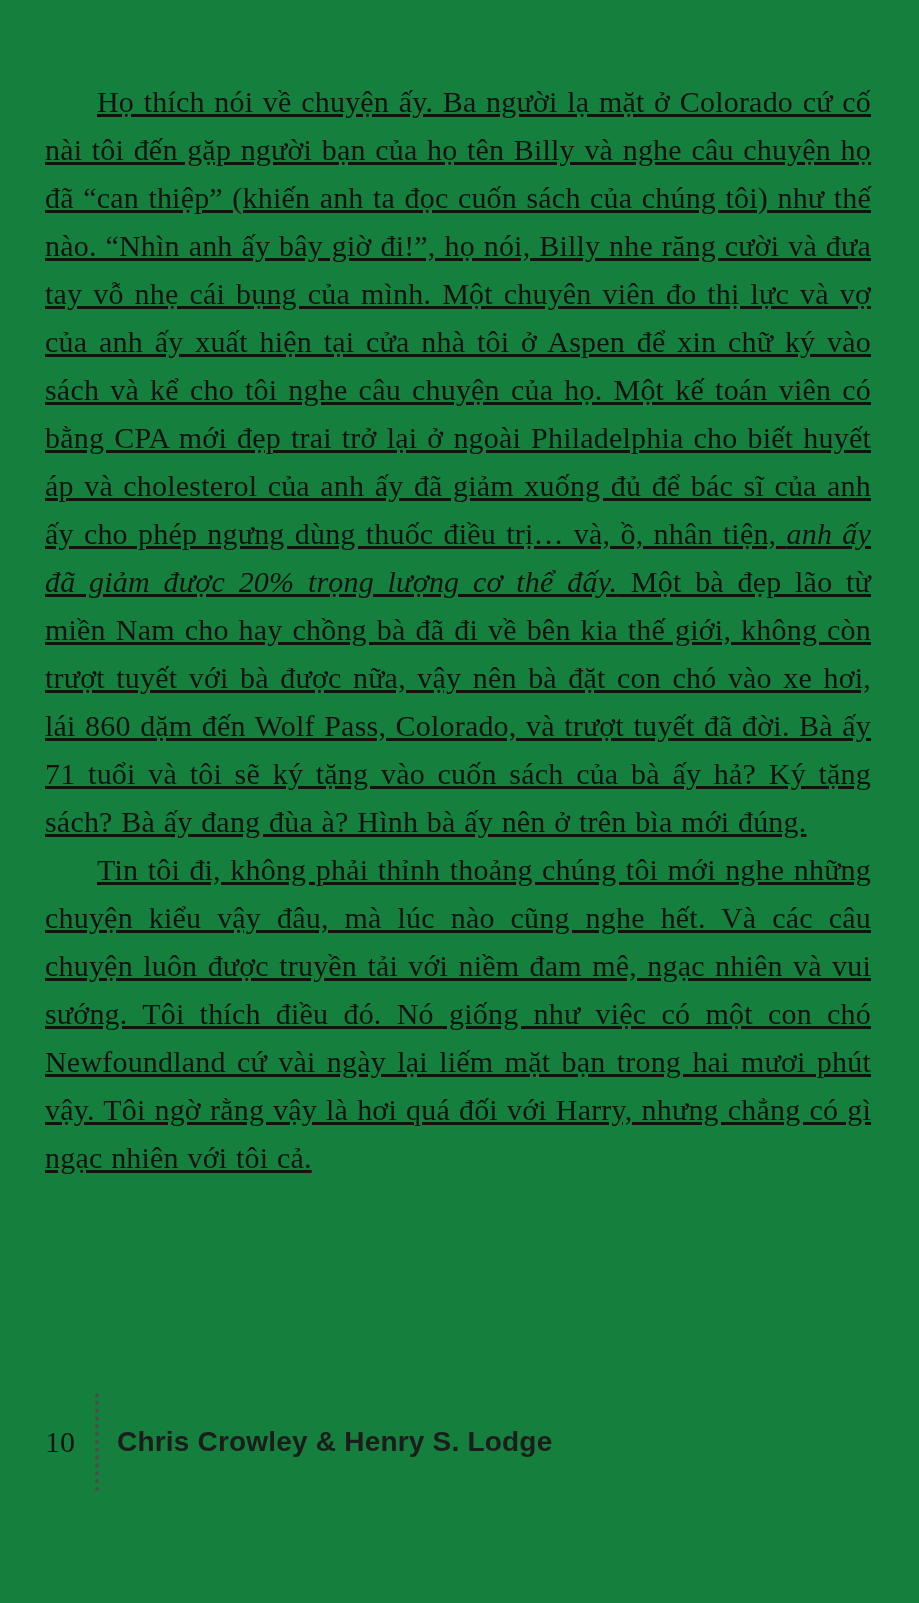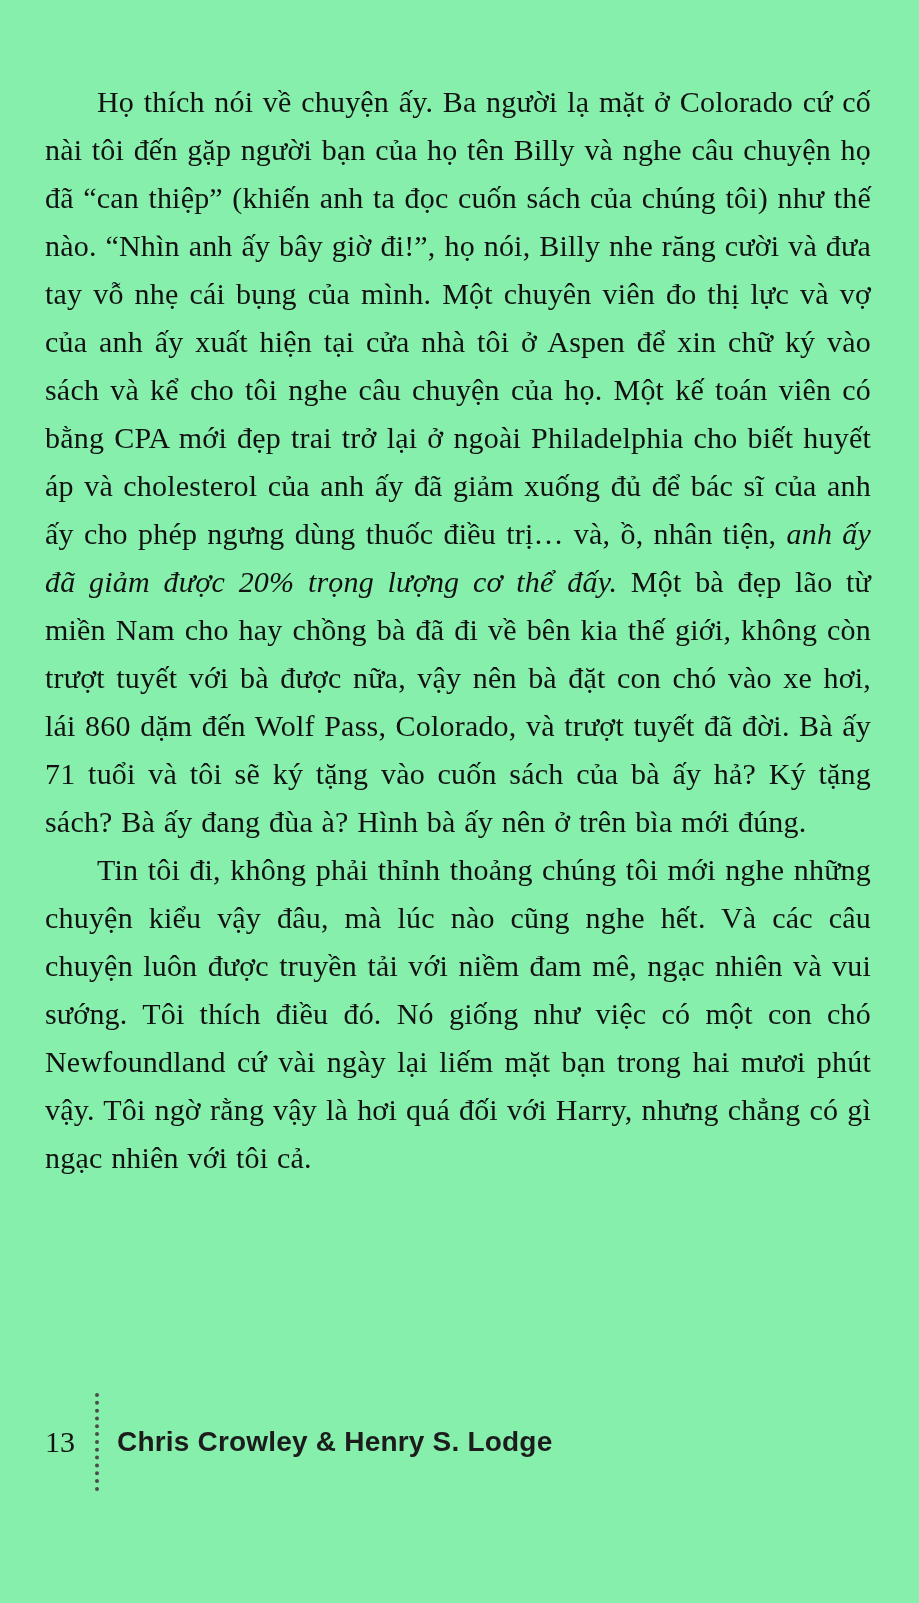--- a/index.html
+++ b/index.html
@@ -8,24 +8,25 @@
     width: 919px;
     height: 1603px;
     background: #ffffff;
     overflow: hidden;
   }
 
   .book-page {
     position: relative;
     width: 919px;
     height: 1603px;
-    background: #86efac;
+    background: #15803d;
     padding: 78px 48px 0 45px;
     font-family: "Liberation Serif", "DejaVu Serif", serif;
     color: #121212;
+    text-decoration: underline;
   }
 
   .para {
     font-size: 30px;
     line-height: 48px;
     text-align: justify;
     text-indent: 52px;
     letter-spacing: 0.2px;
     word-spacing: 1px;
   }
@@ -67,18 +68,18 @@
 </head>
 <body>
 
 <div class="book-page">
 
   <p class="para"><span>Họ thích nói về chuyện ấy. Ba người lạ mặt ở Colorado cứ cố nài tôi đến gặp người bạn của họ tên Billy và nghe câu chuyện họ đã “can thiệp” (khiến anh ta đọc cuốn sách của chúng tôi) như thế nào. “Nhìn anh ấy bây giờ đi!”, họ nói, Billy nhe răng cười và đưa tay vỗ nhẹ cái bụng của mình. Một chuyên viên đo thị lực và vợ của anh ấy xuất hiện tại cửa nhà tôi ở Aspen để xin chữ ký vào sách và kể cho tôi nghe câu chuyện của họ. Một kế toán viên có bằng CPA mới đẹp trai trở lại ở ngoài Philadelphia cho biết huyết áp và cholesterol của anh ấy đã giảm xuống đủ để bác sĩ của anh ấy cho phép ngưng dùng thuốc điều trị… và, ồ, nhân tiện, </span><em>anh ấy đã giảm được 20% trọng lượng cơ thể đấy.</em><span> Một bà đẹp lão từ miền Nam cho hay chồng bà đã đi về bên kia thế giới, không còn trượt tuyết với bà được nữa, vậy nên bà đặt con chó vào xe hơi, lái 860 dặm đến Wolf Pass, Colorado, và trượt tuyết đã đời. Bà ấy 71 tuổi và tôi sẽ ký tặng vào cuốn sách của bà ấy hả? Ký tặng sách? Bà ấy đang đùa à? Hình bà ấy nên ở trên bìa mới đúng.</span></p>
 
   <p class="para">Tin tôi đi, không phải thỉnh thoảng chúng tôi mới nghe những chuyện kiểu vậy đâu, mà lúc nào cũng nghe hết. Và các câu chuyện luôn được truyền tải với niềm đam mê, ngạc nhiên và vui sướng. Tôi thích điều đó. Nó giống như việc có một con chó Newfoundland cứ vài ngày lại liếm mặt bạn trong hai mươi phút vậy. Tôi ngờ rằng vậy là hơi quá đối với Harry, nhưng chẳng có gì ngạc nhiên với tôi cả.</p>
 
   <div class="page-footer">
-    <span class="page-num">13</span>
+    <span class="page-num">10</span>
     <span class="footer-divider"></span>
     <span class="authors">Chris Crowley &amp; Henry S. Lodge</span>
   </div>
 
 </div>
 
 </body></html>

